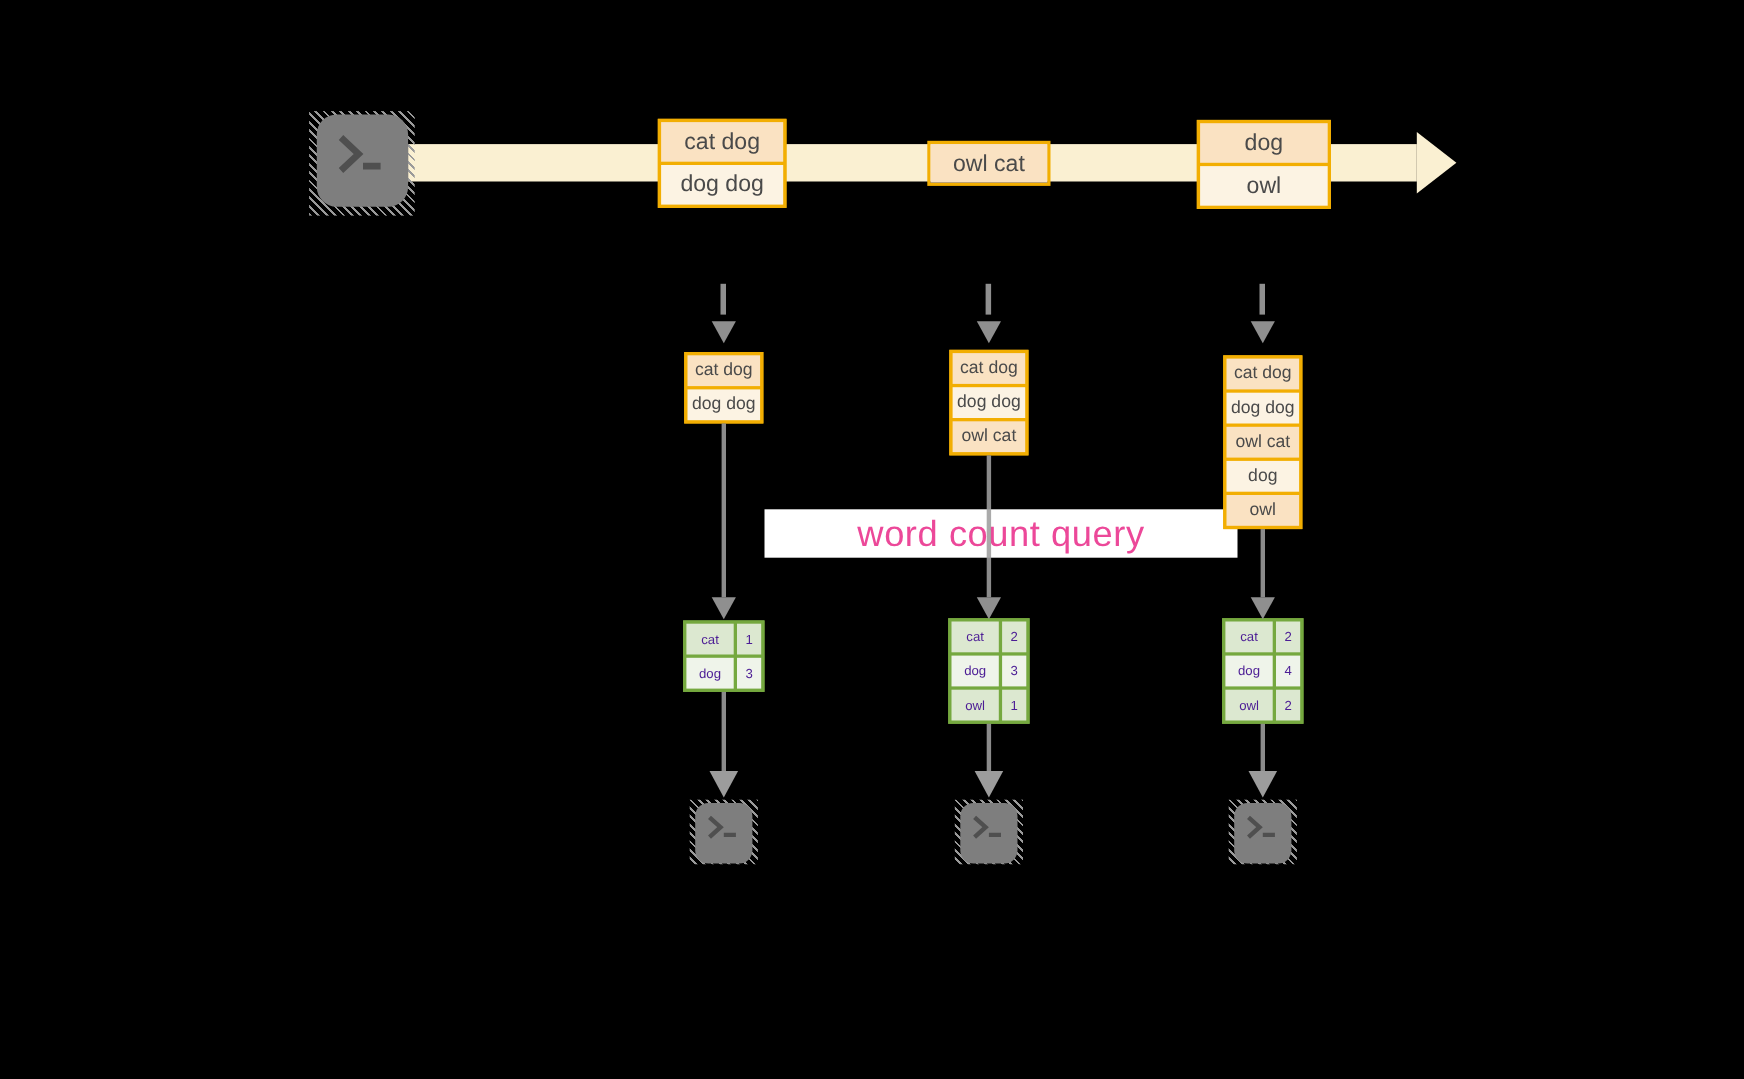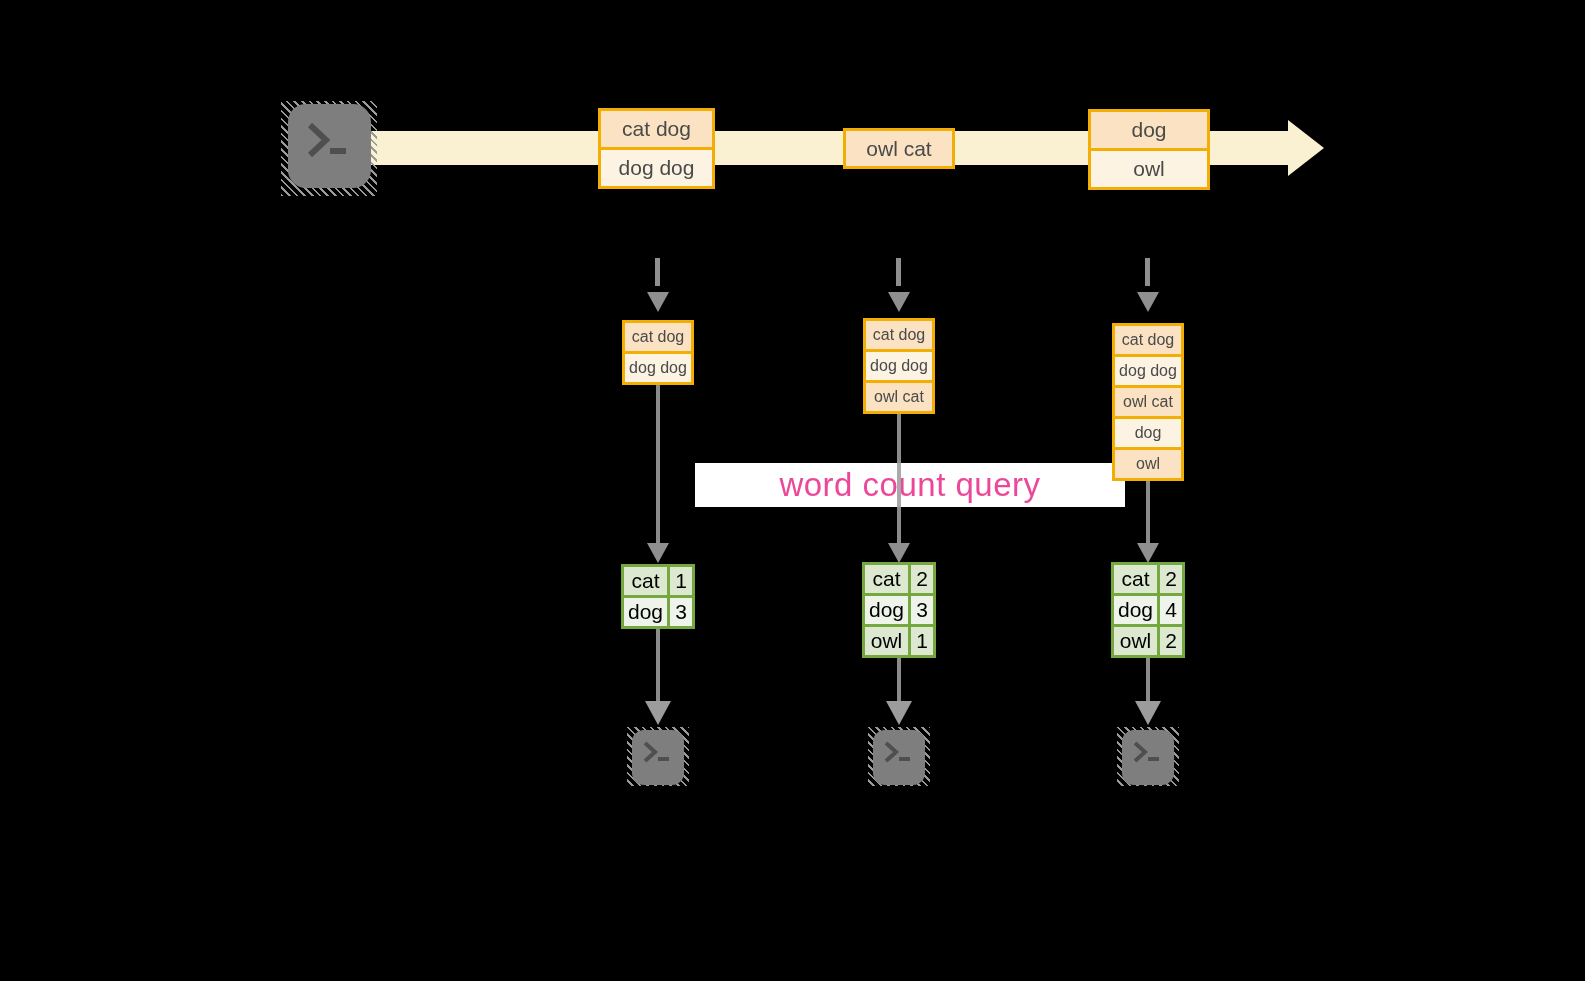--- a/index.html
+++ b/index.html
@@ -28,21 +28,21 @@
   .obox .row{display:flex;align-items:center;justify-content:center;color:#4a4a4a;}
   .obox .row:nth-child(odd){background:#FAE2C2;}
   .obox .row:nth-child(even){background:#FCF3E3;}
   .obox-big .row{height:36px;font-size:21px;}
   .obox-one .row{height:35px;font-size:21px;}
   .obox-sm .row{height:28px;font-size:16px;}
   
   .gtable{position:absolute;border:3px solid #75A83F;background:#75A83F;width:68px;
     display:flex;flex-direction:column;gap:3px;z-index:3;}
   .grow{display:flex;gap:3px;height:28px;}
-  .gcell{display:flex;align-items:center;justify-content:center;color:#000000;font-size:21px;}
+  .gcell{display:flex;align-items:center;justify-content:center;color:#4c1d95;font-size:12px;}
   .gword{flex:1;}
   .gnum{width:22px;}
   .grow:nth-child(odd) .gcell{background:#DCE8D0;}
   .grow:nth-child(even) .gcell{background:#EFF4EA;}
   
   .vline{position:absolute;width:4px;background:rgba(158,158,158,0.88);z-index:4;}
   .dashseg{position:absolute;width:5px;height:28px;background:#8F8F8F;z-index:4;}
   .tri{position:absolute;width:0;height:0;z-index:4;
     border-left:11px solid transparent;border-right:11px solid transparent;border-top:20px solid #8F8F8F;}
   .tri-lg{border-left-width:13px;border-right-width:13px;border-top-width:24px;border-top-color:#9c9c9c;}

